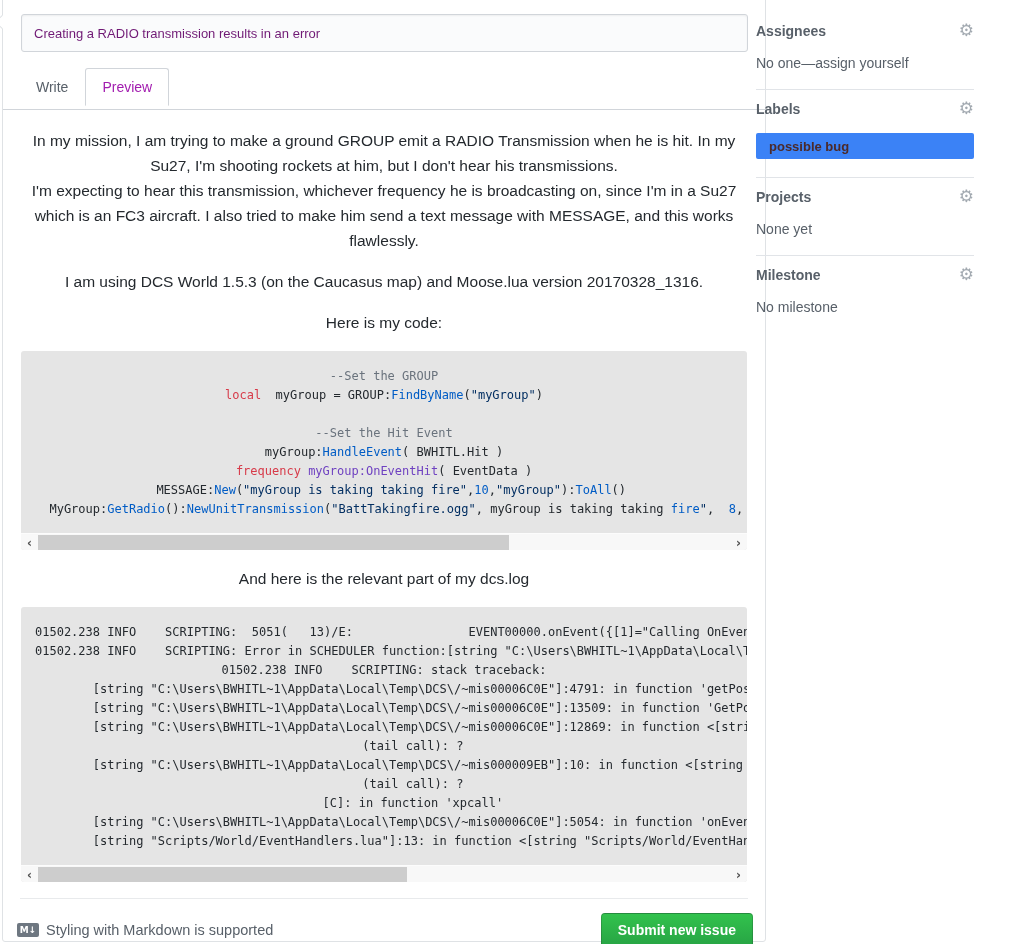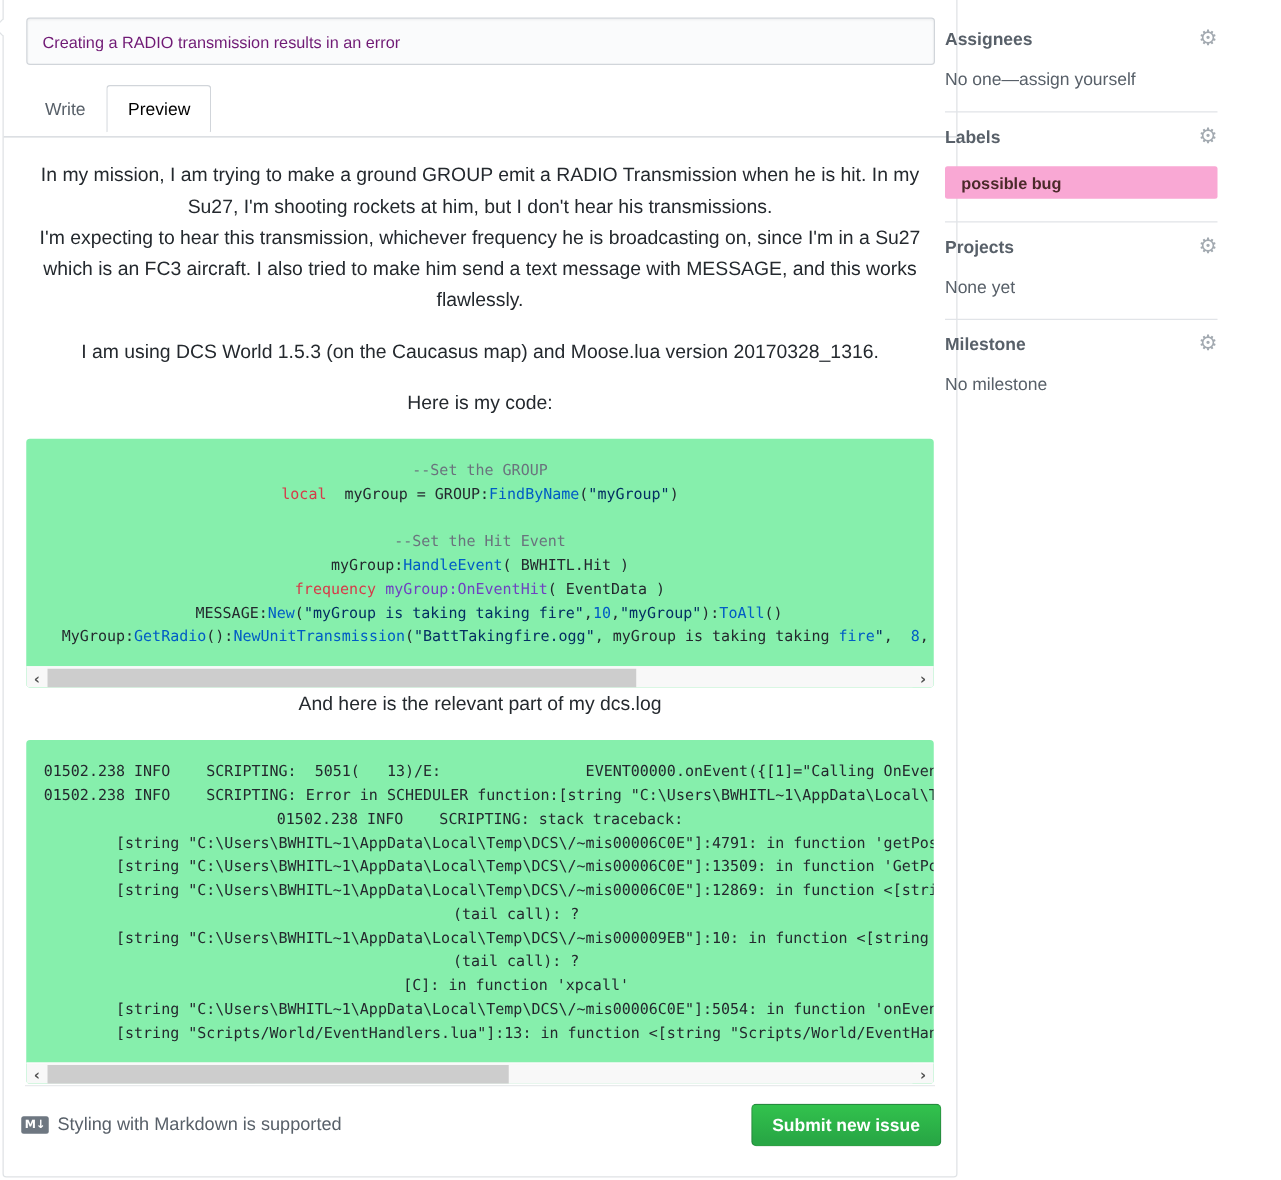--- a/index.html
+++ b/index.html
@@ -28,29 +28,29 @@
   }
   .tab-bar {
     margin-top:16px; padding-left:16px; border-bottom:1px solid #d1d5da;
     display:flex; align-items:flex-start; height:42px;
   }
   .tab {
     font-size:14px; padding:10px 16px; cursor:pointer; color:#586069;
     background:transparent; border:1px solid transparent; border-radius:3px 3px 0 0;
   }
   .tab.active {
-    color:#000000; background:#fff; border-color:#d1d5da;
+    color:#a21caf; background:#fff; border-color:#d1d5da;
     border-bottom-color:#fff; margin-bottom:-1px;
   }
   .preview-body { padding:18px 18px 0 18px; font-size:15.5px; line-height:25px;text-align:center; }
   .preview-body p { margin-bottom:16px; }
   .prewrap { white-space:pre-wrap; }
   
   .code-block {
-    background:#86efac; border-radius:3px; margin-bottom:1px;
+    background:#e5e5e5; border-radius:3px; margin-bottom:16px;
     overflow:hidden;
   }
   .code-inner {
     padding:16px 14px 14px 14px; overflow:hidden;
     font-family:"DejaVu Sans Mono","Liberation Mono",monospace;
     font-size:12px; line-height:19px; color:#24292e;
   }
   .code-inner div { white-space:pre; }
   .c-cm { color:#6a737d; }
   .c-k  { color:#d73a49; }
@@ -90,21 +90,21 @@
   
   .sidebar { position:absolute; left:756px; top:12px; width:218px; font-size:14px; }
   .side-sec { padding:10px 0 18px 0; border-bottom:1px solid #e1e4e8; }
   .side-sec.last { border-bottom:none; }
   .side-head { display:flex; align-items:center; justify-content:space-between; }
   .side-title { color:#586069; font-weight:bold; font-size:14px; }
   .gear { color:#a3aab1; font-size:17px; line-height:1; cursor:pointer; user-select:none; }
   .side-value { margin-top:16px; color:#586069; }
   .label-chip {
     margin-top:16px; height:26px; display:flex; align-items:center;
-    background:#f9a8d4; color:#4b2a2a; font-size:13px; font-weight:bold;
+    background:#3b82f6; color:#4b2a2a; font-size:13px; font-weight:bold;
     border-radius:2px; padding-left:13px; cursor:pointer;
   }
 </style>
 </head>
 <body>
 
 <div class="main-panel">
   <div class="panel-caret"></div>
 
   <input class="title-input" type="text" value="Creating a RADIO transmission results in an error" style="">

